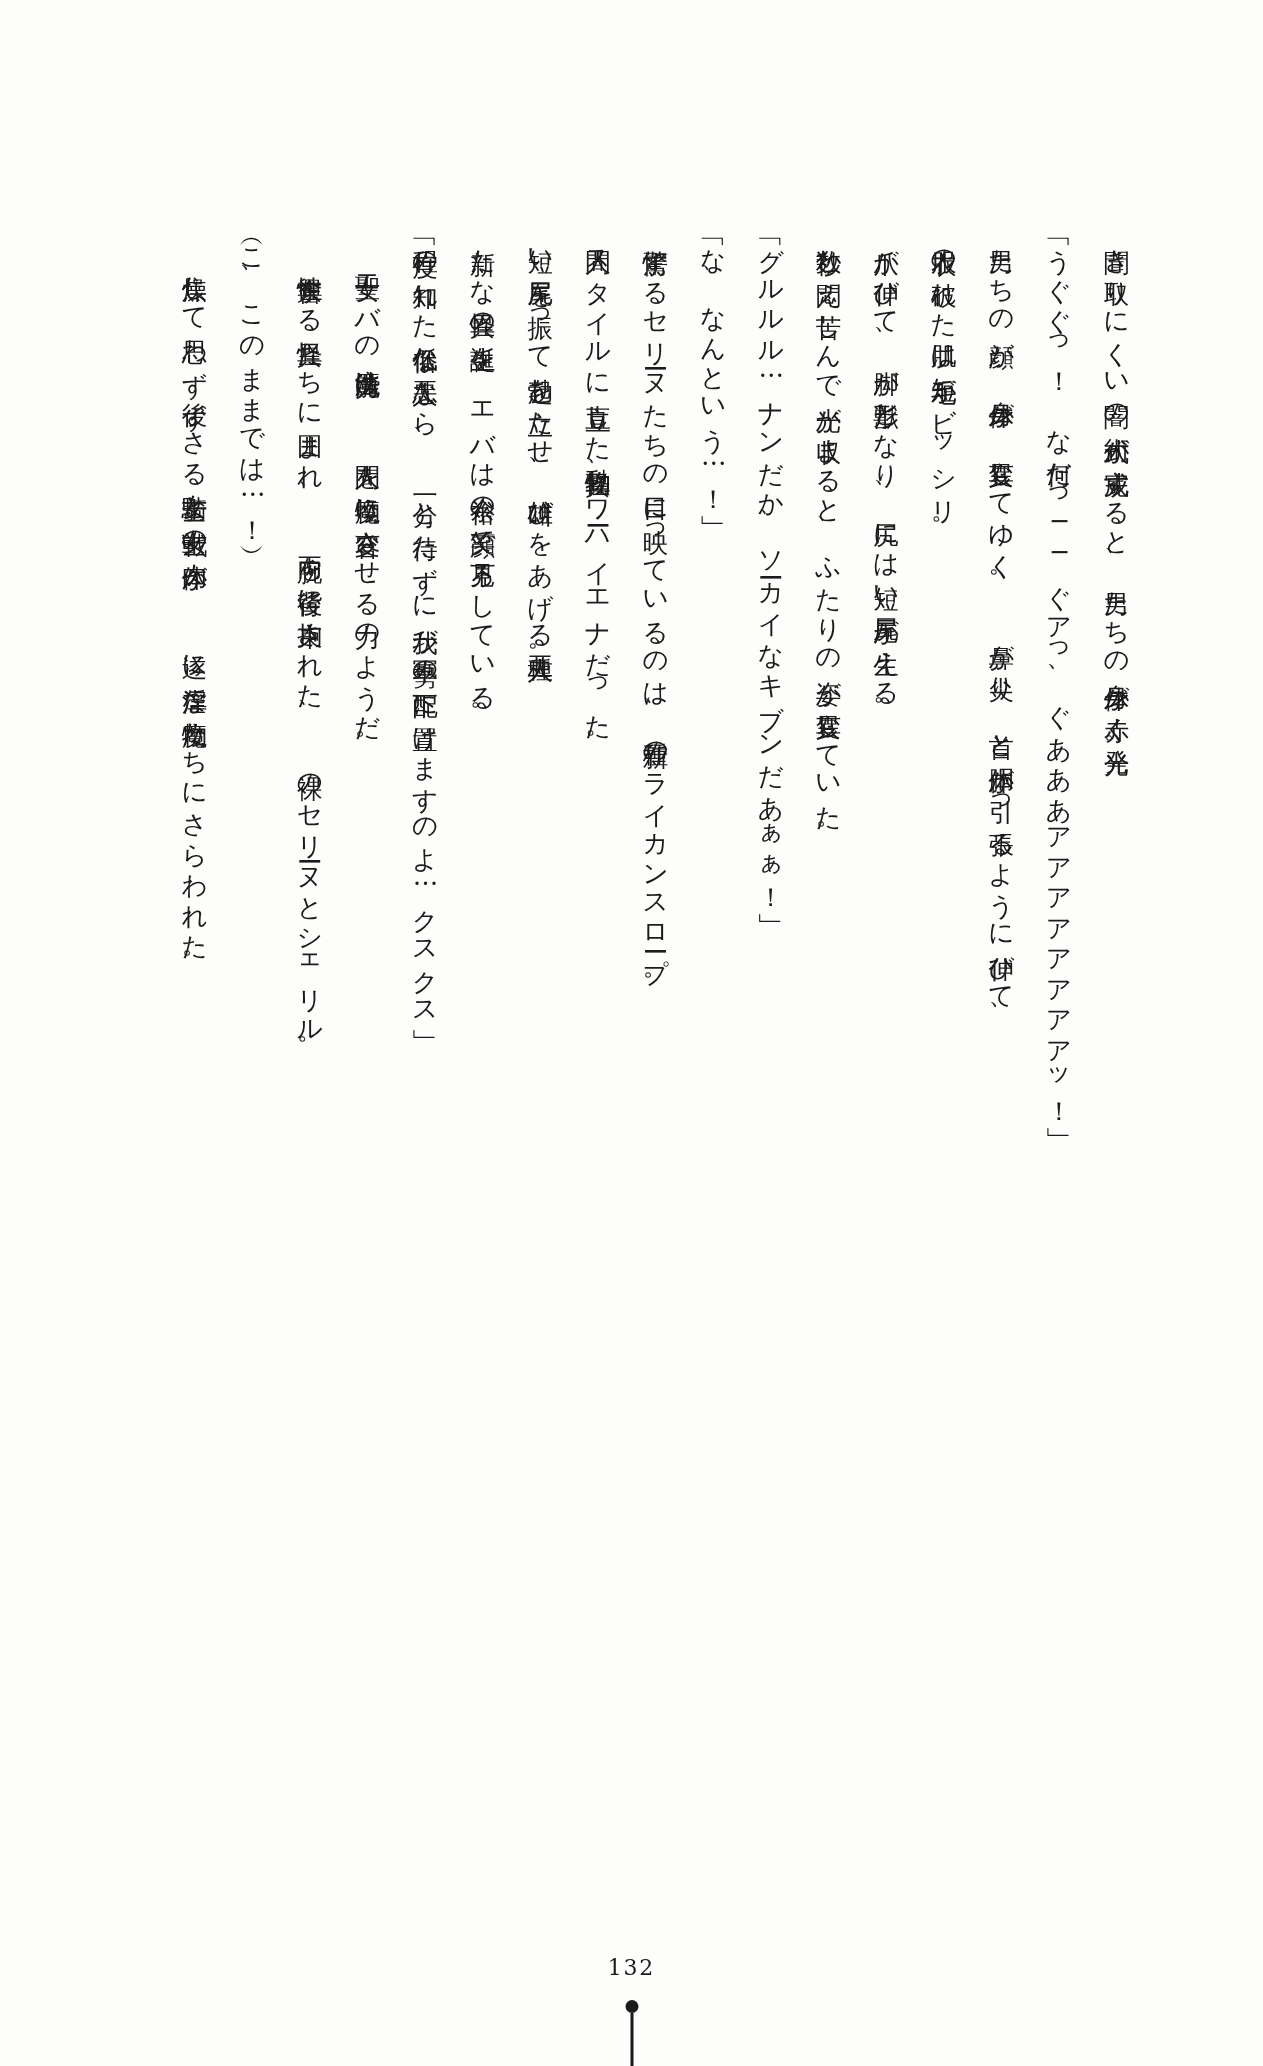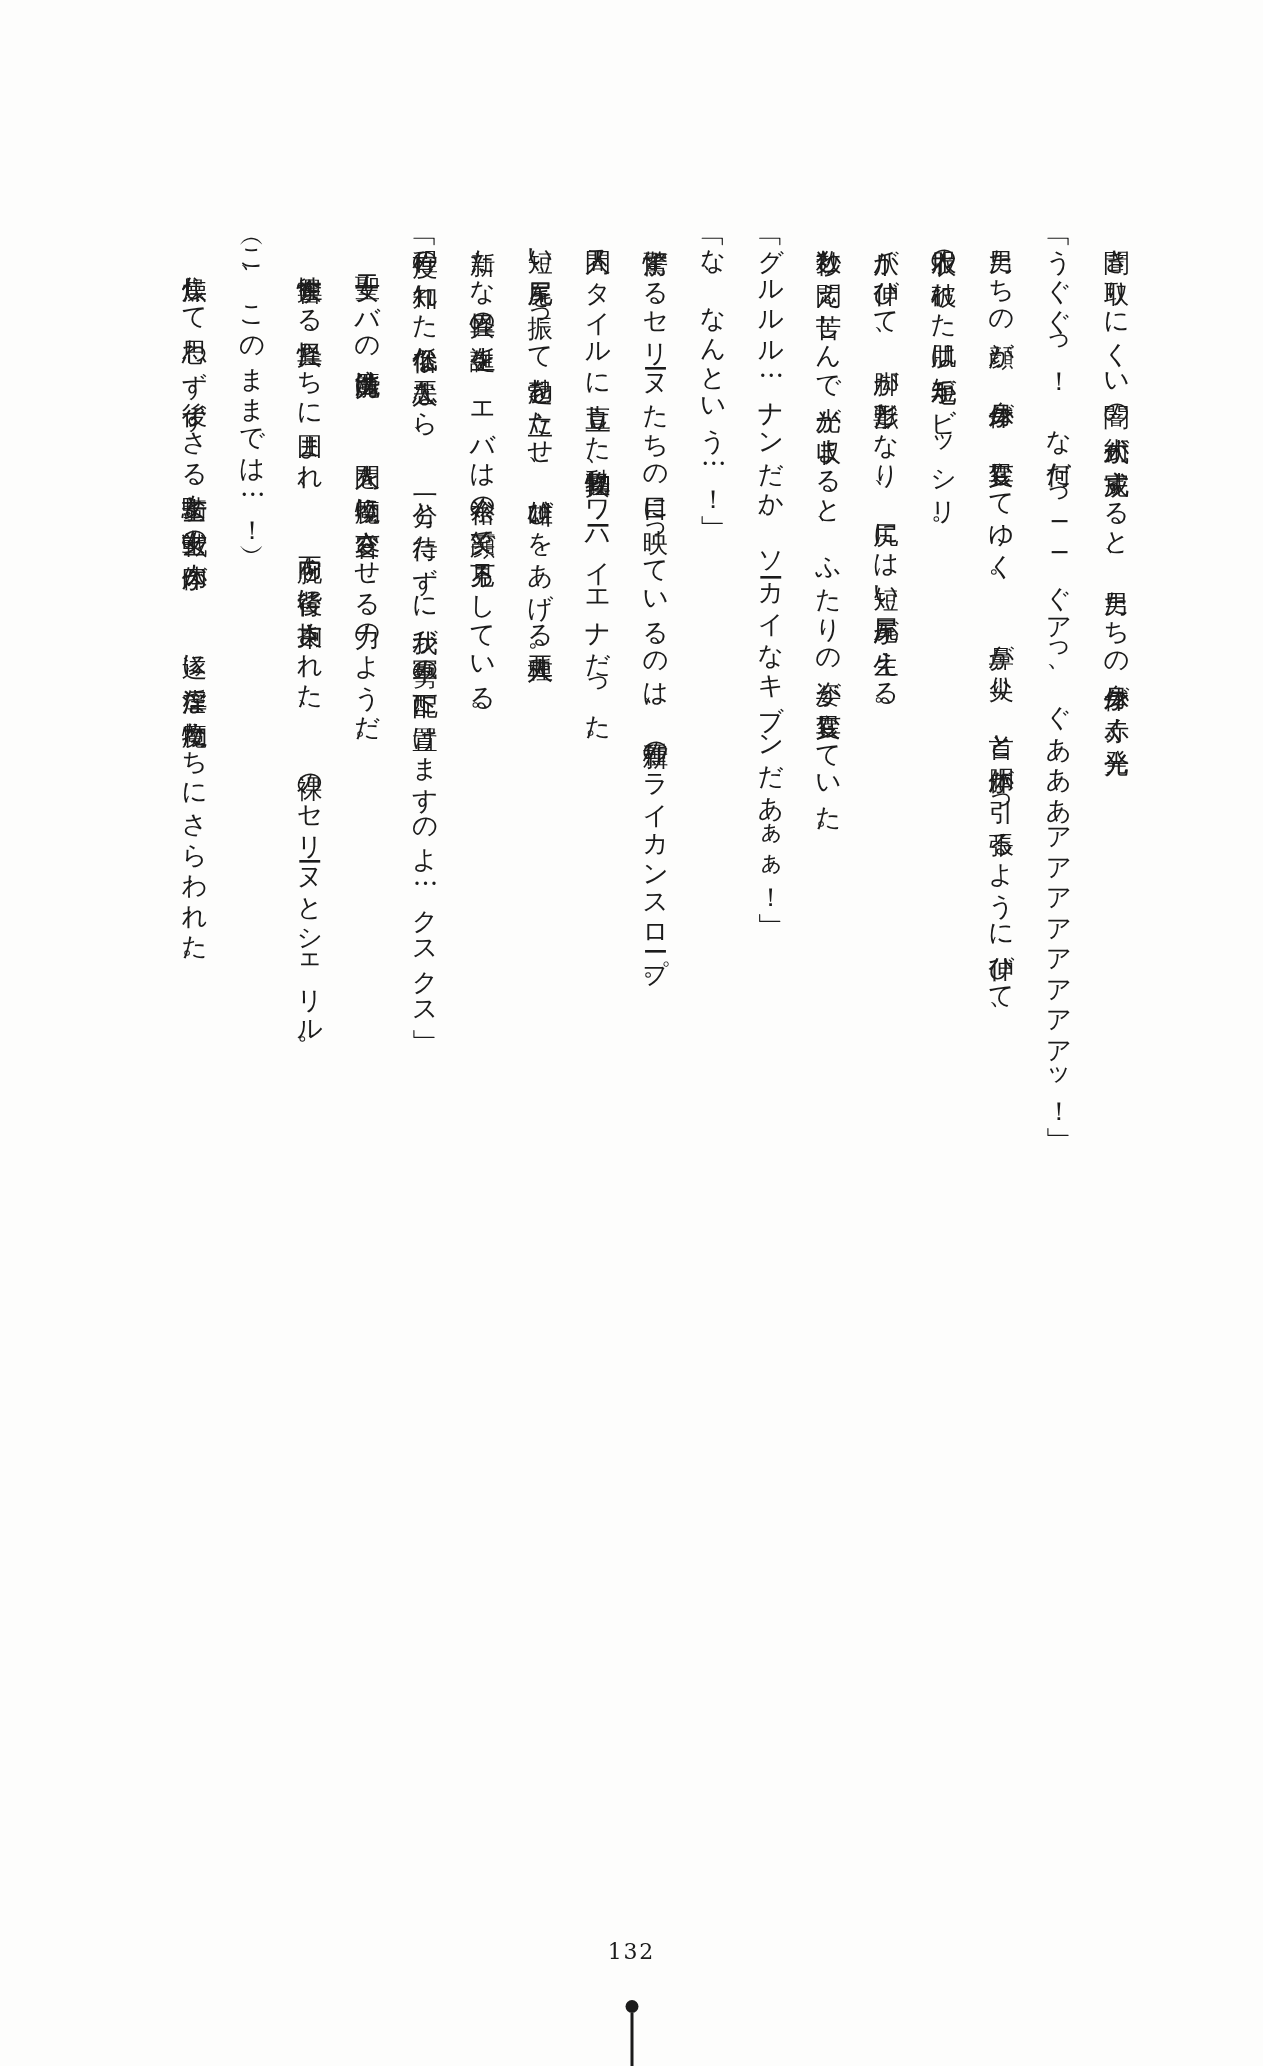--- a/index.html
+++ b/index.html
@@ -46,21 +46,21 @@
   }
 
   
   #text-block p.indent {
     text-indent: 1em;
   }
 
   
   #page-number {
     position: absolute;
-    bottom: 102px;
+    bottom: 86px;
     left: 0;
     right: 0;
     text-align: center;
     font-size: 22px;
     letter-spacing: 0.08em;
     color: #1b1b1b;
     font-family: "DejaVu Serif", "Liberation Serif", serif;
   }
 
   

